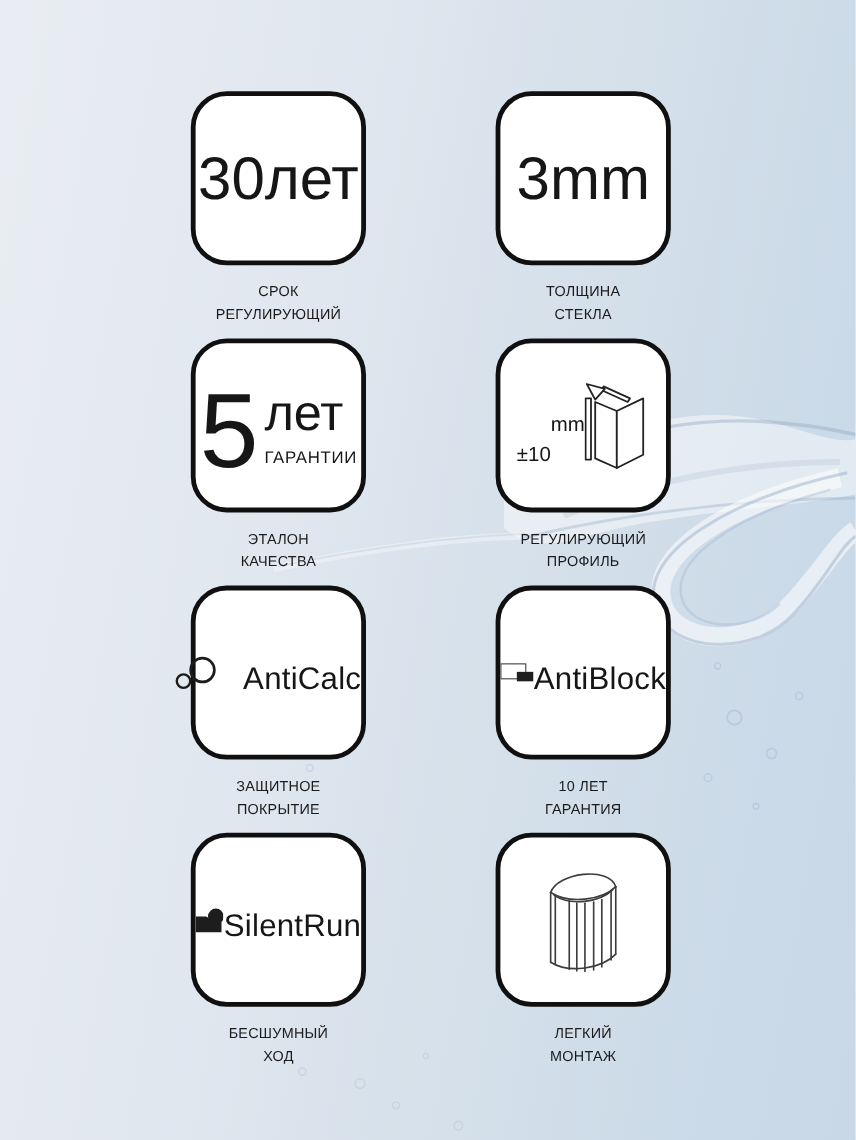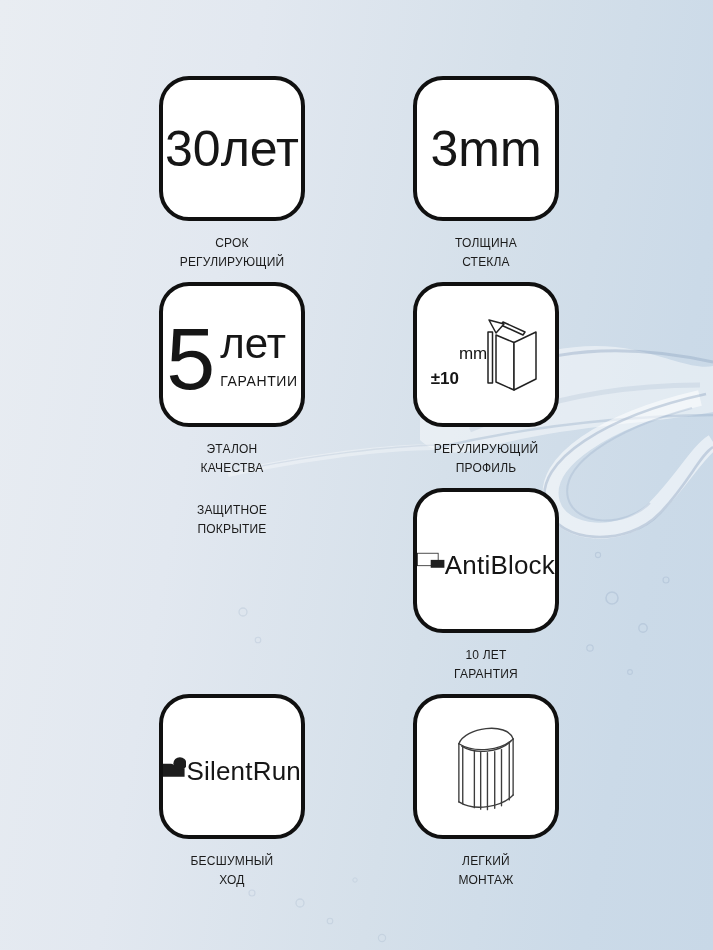--- a/index.html
+++ b/index.html
@@ -22,21 +22,21 @@
     display:flex;align-items:center;justify-content:center;
     position:relative;flex:0 0 auto;
   }
   .caption{margin-top:13px;text-align:center;color:#1b1b1b;font-size:12px;line-height:18.5px;letter-spacing:.2px;white-space:nowrap;}
   .big2line{font-size:50px;line-height:46px;color:#161616;text-align:center;}
   .warranty-row{display:flex;flex-direction:row;align-items:flex-start;justify-content:center;margin-top:8px;}
   .warranty-num{font-size:88px;line-height:66px;color:#161616;}
   .warranty-col{display:flex;flex-direction:column;justify-content:space-between;height:62px;margin-left:5px;padding-top:1px;}
   .warranty-word{font-size:42px;line-height:34px;color:#161616;}
   .warranty-sub{font-size:14px;letter-spacing:.6px;color:#161616;}
-  .profile-val{font-size:17px;line-height:19px;color:#161616;font-weight:bold;margin-top:48px;}
+  .profile-val{font-size:17px;line-height:19px;color:#161616;font-weight:normal;margin-top:48px;}
   .profile-unit{font-size:17px;line-height:19px;color:#161616;margin-bottom:2px;}
   .brand{font-size:26px;color:#161616;margin-top:9px;letter-spacing:.2px;}
   .brand b{font-weight:normal;}
   .icon-svg{display:block;}
   .shift-left{transform:translateX(-18px);}
 </style>
 </head>
 <body>
 
 <svg class="splash" viewBox="0 0 713 950" xmlns="http://www.w3.org/2000/svg" aria-hidden="true">
@@ -132,20 +132,27 @@
         </g>
       </svg>
     </div>
     <div class="caption">
       <div>РЕГУЛИРУЮЩИЙ</div>
       <div>ПРОФИЛЬ</div>
     </div>
   </div>
 
   <div class="cell">
+    <div class="badge">
+      <svg class="icon-svg shift-left" width="60" height="44" viewBox="0 0 60 44">
+        <circle cx="12" cy="32" r="8.5" fill="none" stroke="#1c1c1c" stroke-width="3"></circle>
+        <circle cx="36" cy="18" r="15" fill="none" stroke="#1c1c1c" stroke-width="3.4"></circle>
+      </svg>
+      <div class="brand">AntiCalc</div>
+    </div>
     <div class="caption">
       <div>ЗАЩИТНОЕ</div>
       <div>ПОКРЫТИЕ</div>
     </div>
   </div>
 
   <div class="cell">
     <div class="badge">
       <svg class="icon-svg" width="67" height="37" viewBox="0 0 67 37">
         <rect x="1" y="1" width="50" height="30" fill="#ffffff" stroke="#2a2a2a" stroke-width="2"></rect>

